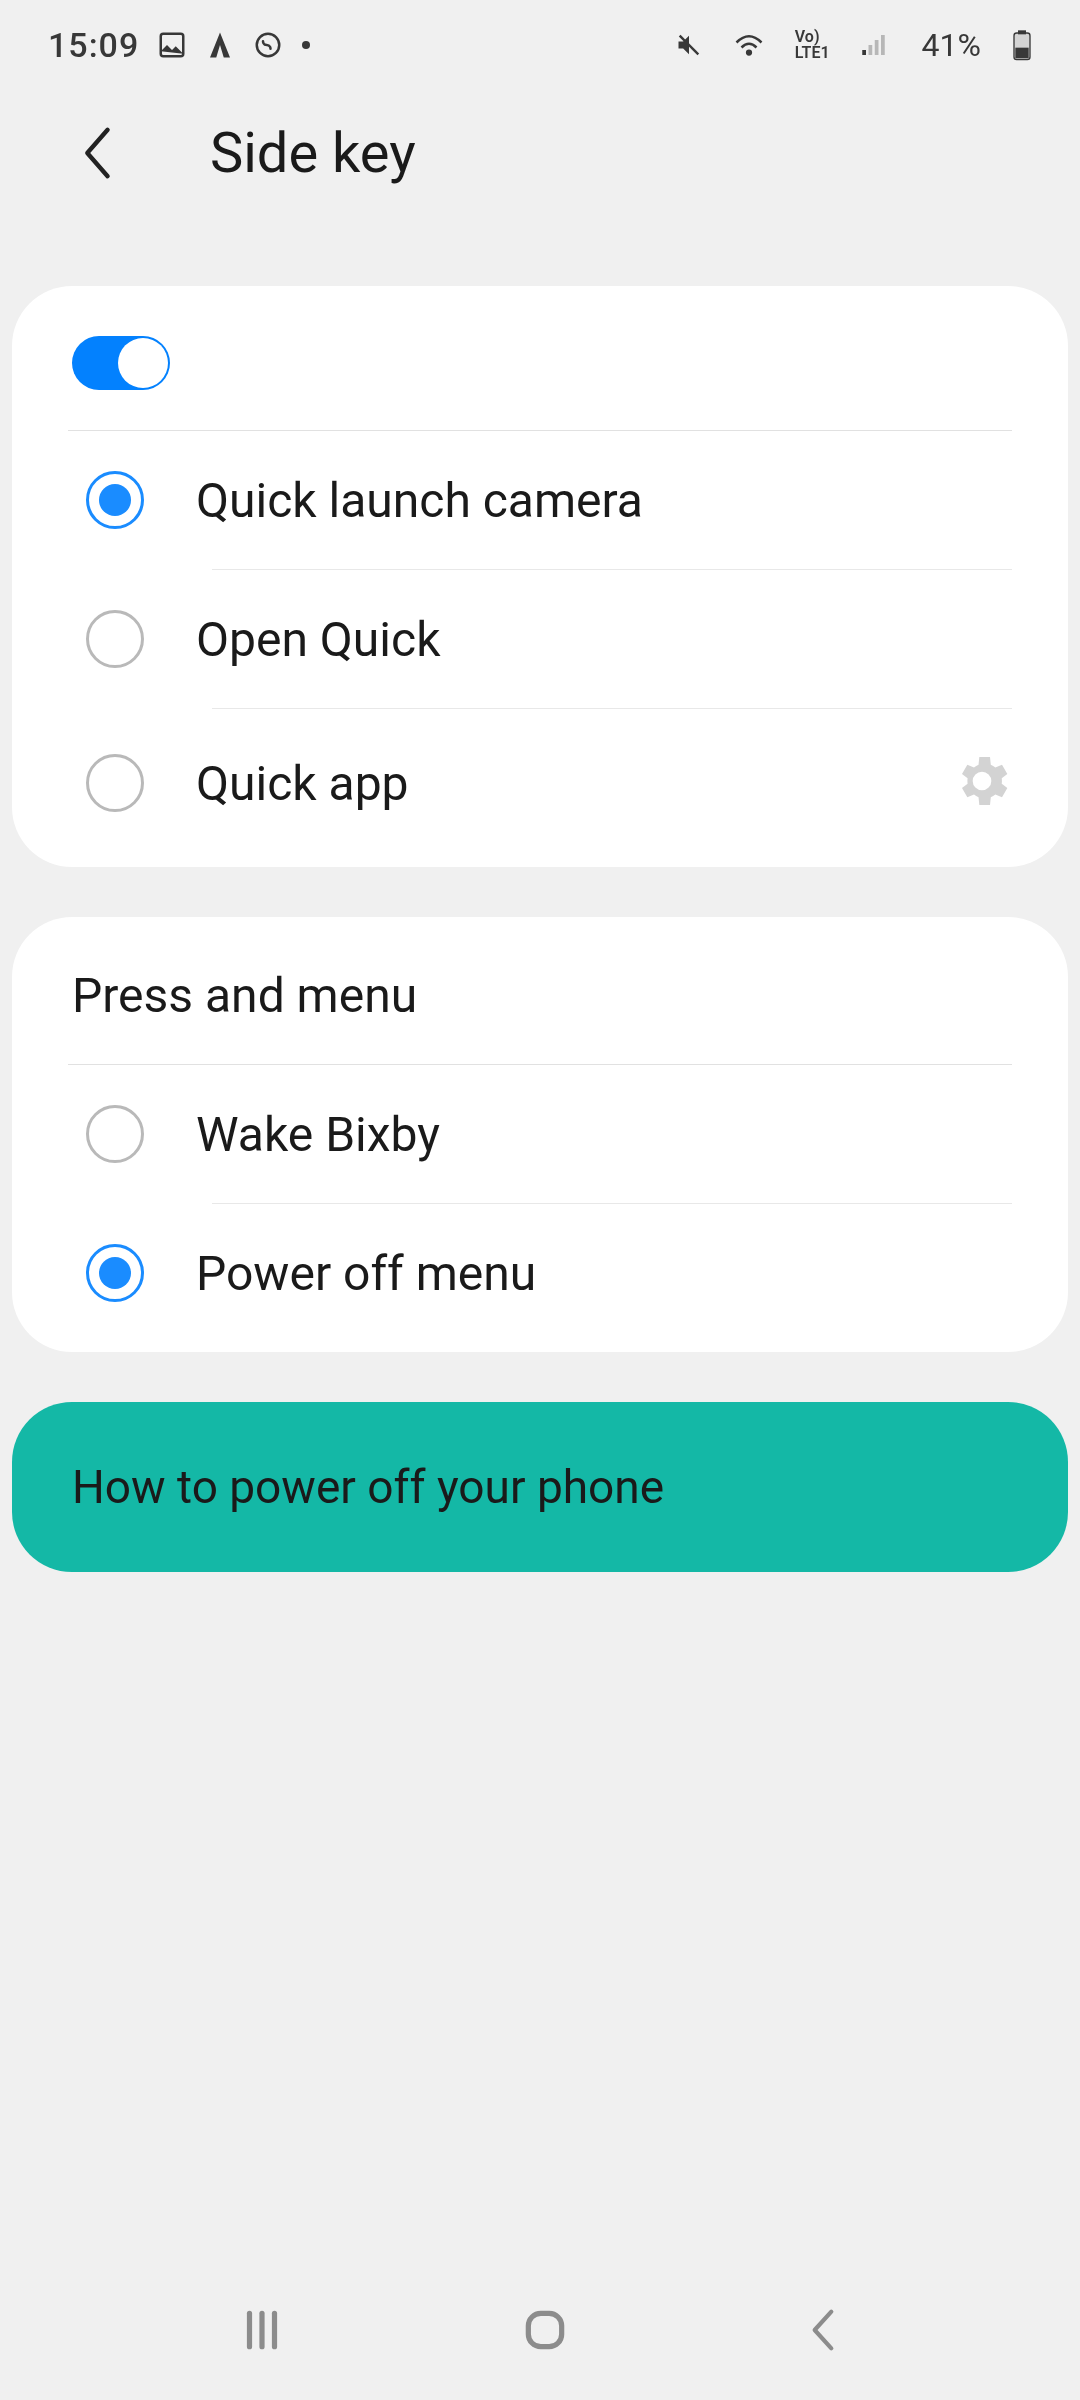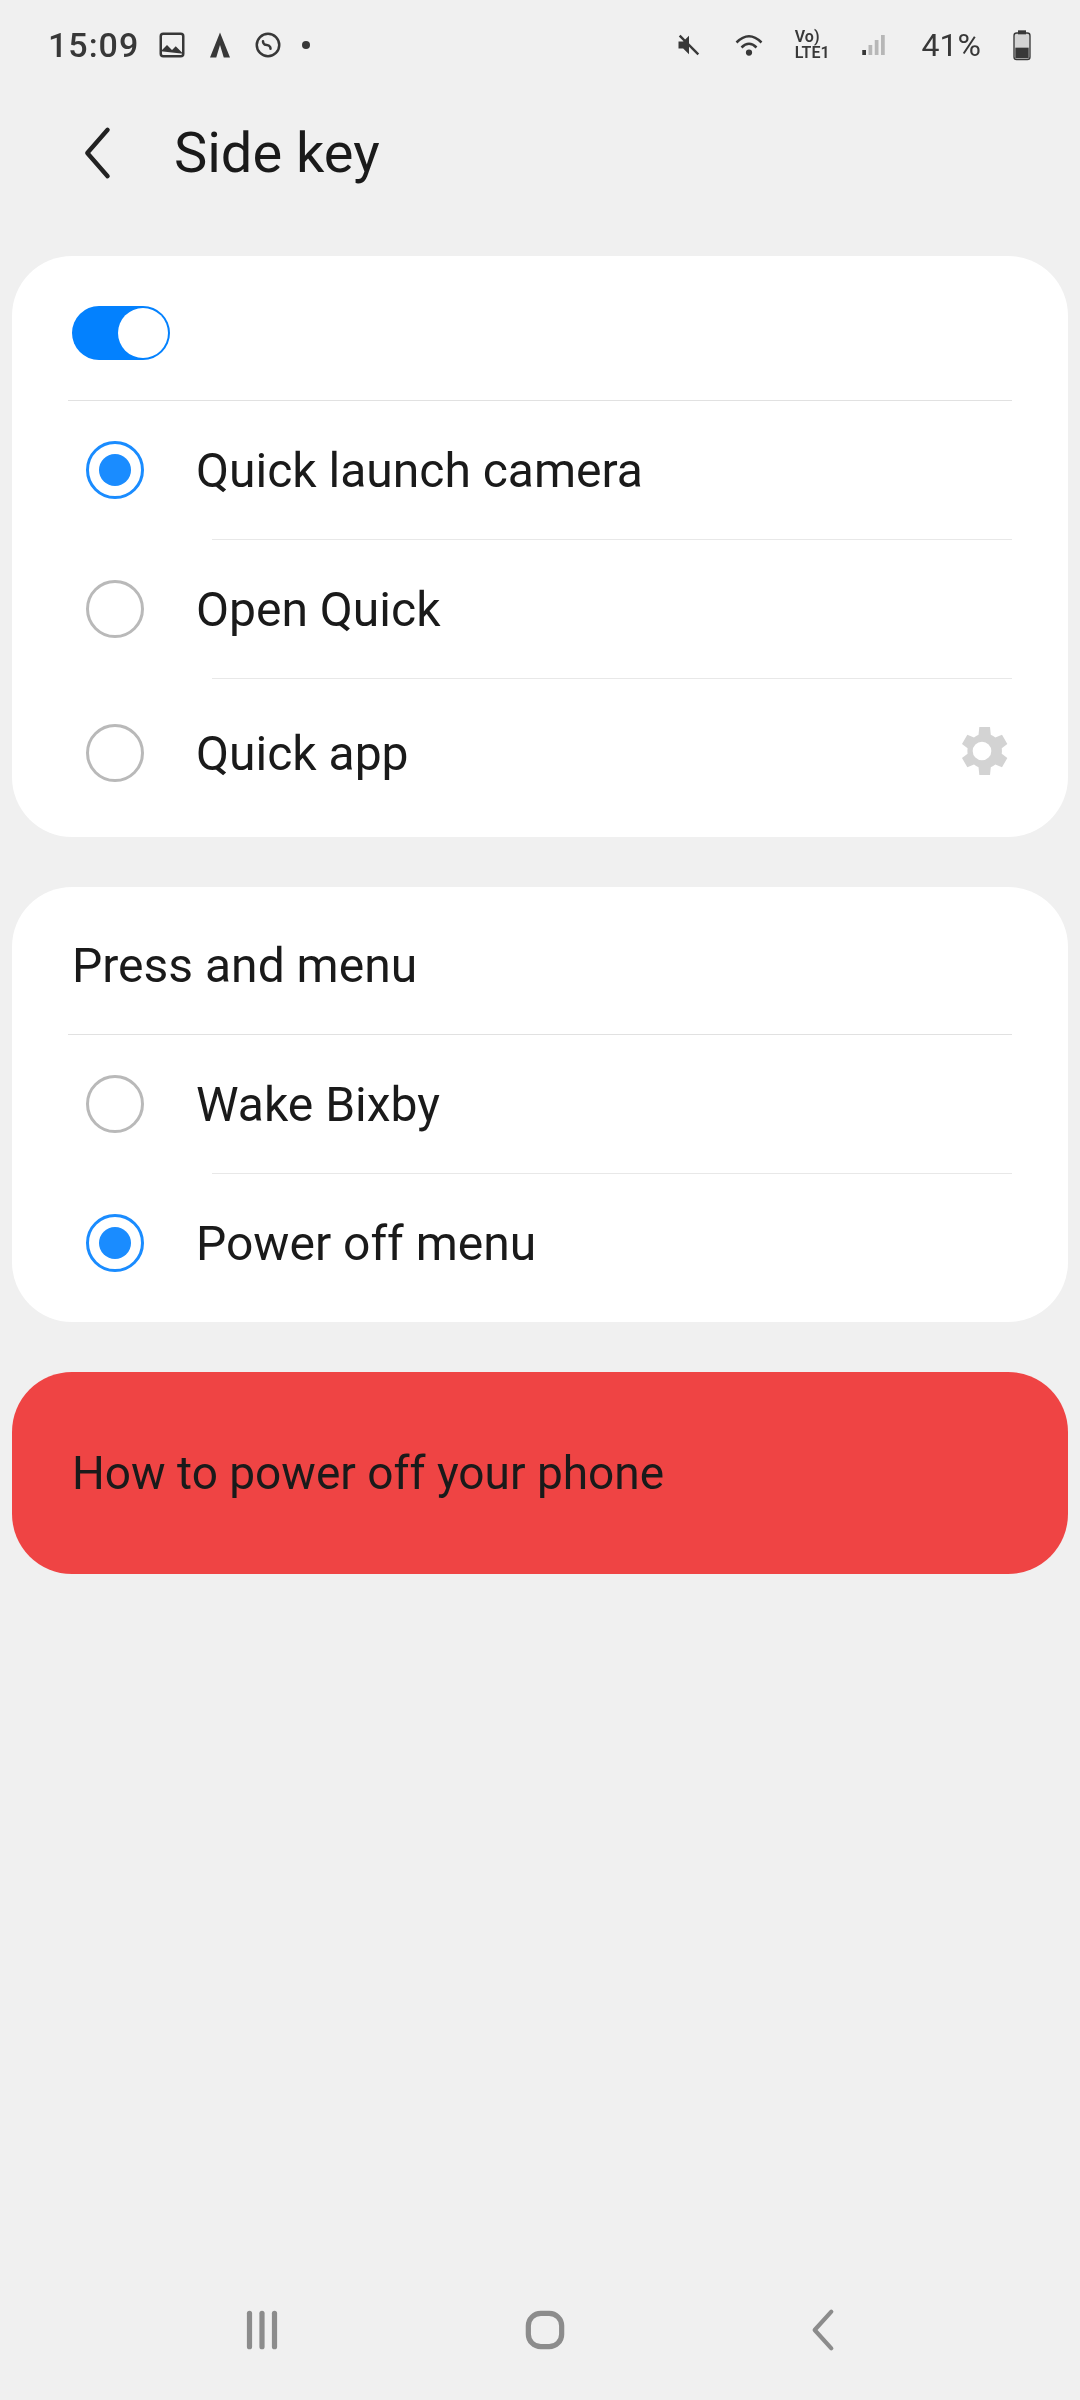--- a/index.html
+++ b/index.html
@@ -20,22 +20,22 @@
     font-size: 34px;
     color: #383838;
   }
   .status-left { display: flex; align-items: center; gap: 18px; }
   .status-right { display: flex; align-items: center; gap: 31px; }
   .status-time { font-weight: 500; letter-spacing: 1px; }
   .status-icon { display: inline-flex; }
   .header {
     display: flex;
     align-items: center;
-    padding: 30px 48px 70px 78px;
-    gap: 60px;
+    padding: 30px 48px 100px 78px;
+    gap: 96px;
   }
   .back-arrow { display: inline-flex; cursor: pointer; }
   .header-title { font-size: 56px; font-weight: 400; color: #1a1a1a; }
   .card {
     background: #fff;
     border-radius: 60px;
     margin: 0 12px 50px;
     padding: 10px 0;
   }
   .section-header {
@@ -84,24 +84,24 @@
   }
   .toggle-knob {
     position: absolute;
     right: 2px; top: 2px;
     width: 50px; height: 50px;
     background: #fff;
     border-radius: 50%;
   }
   .gear-icon { flex-shrink: 0; }
   .info-card {
-    background: #ef4444;
+    background: #14b8a6;
     border-radius: 60px;
     margin: 0 12px 50px;
-    padding: 74px 60px;
+    padding: 58px 60px;
   }
   .info-text { font-size: 46px; color: #1a1a1a; }
   .nav-bar {
     position: absolute;
     bottom: 0; left: 0; right: 0;
     height: 140px;
     display: flex;
     align-items: center;
     justify-content: space-around;
     padding: 0 120px;

